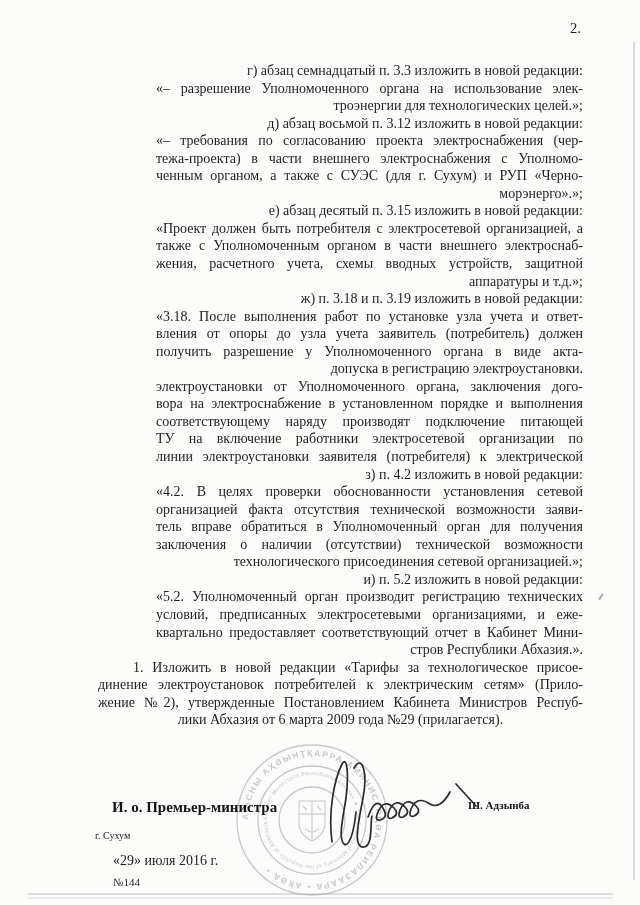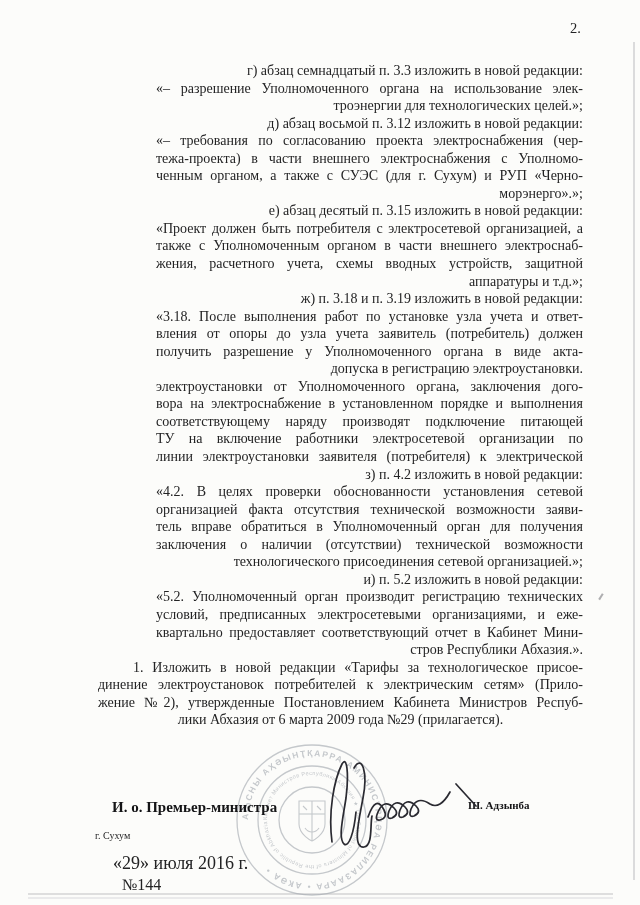--- a/index.html
+++ b/index.html
@@ -32,22 +32,22 @@
   .line.item{padding-left:35px;text-align:right;}
   .line.quote{padding-left:58px;text-align:justify;text-align-last:justify;}
   .line.quote-last{padding-left:58px;text-align:right;}
   .line.body-first{text-indent:35px;text-align:justify;text-align-last:justify;}
   .line.body{text-align:justify;text-align-last:justify;}
   .line.body-last{text-align:center;}
   
   .signer-title{position:absolute;left:112px;top:799px;font-weight:bold;font-size:15px;color:var(--ink-bold);z-index:3;}
   .signer-name{position:absolute;left:468px;top:799px;font-weight:bold;font-size:11px;color:var(--ink-bold);z-index:3;}
   .city-line{position:absolute;left:95px;top:830px;font-size:10px;z-index:3;}
-  .date-line{position:absolute;left:113px;top:853px;font-size:18px;z-index:3;}
-  .number-line{position:absolute;left:122px;top:876px;font-size:16px;z-index:3;}
+  .date-line{position:absolute;left:113px;top:853px;font-size:14px;z-index:3;}
+  .number-line{position:absolute;left:113px;top:876px;font-size:11px;z-index:3;}
   
   .stamp{
     position:absolute;left:232px;top:740px;width:160px;height:160px;
     z-index:1;opacity:.55;
   }
   .stamp circle{fill:none;stroke:var(--stamp);stroke-width:1.3;}
   .stamp .shield{fill:none;stroke:var(--stamp);stroke-width:1.1;}
   .stamp text{fill:var(--stamp);font-family:"Liberation Sans","DejaVu Sans",sans-serif;}
   .stamp .st-o{font-size:8.5px;font-weight:bold;letter-spacing:1.6px;}
   .stamp .st-i{font-size:5.6px;letter-spacing:.4px;}

